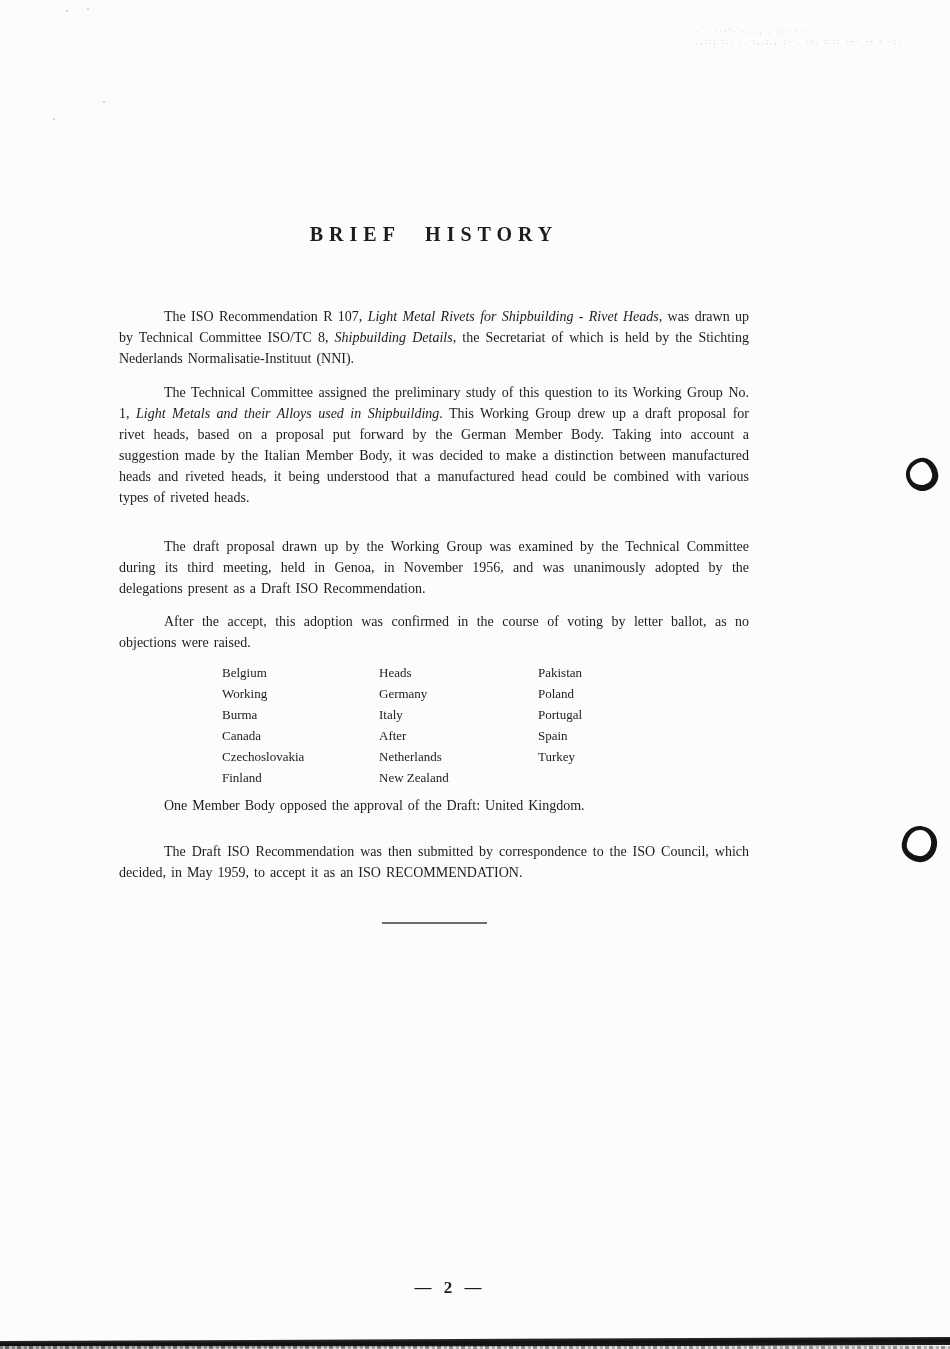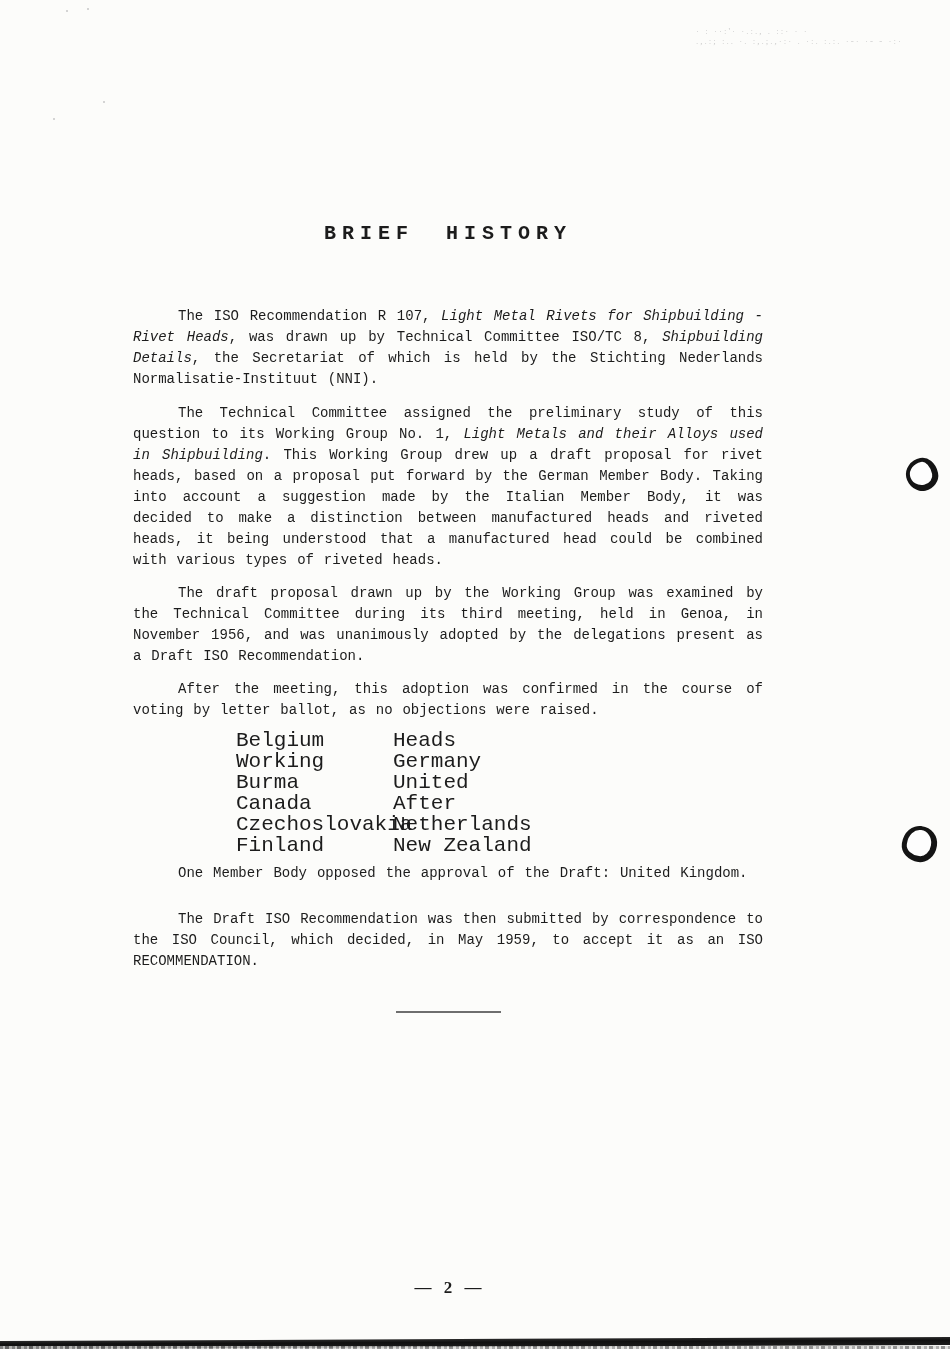--- a/index.html
+++ b/index.html
@@ -7,53 +7,52 @@
     position: relative;
     width: 950px;
     height: 1349px;
     background: #fcfcfa;
     overflow: hidden;
     font-family: "Liberation Serif", serif;
     color: #1c1c1c;
   }
   .content {
     position: absolute;
-    left: 133px;
+    left: 119px;
     top: 0;
     width: 630px;
-    font-family: Liberation Mono, monospace;
   }
   .doc-title {
     margin: 222px 0 0 0;
     text-align: center;
     font-size: 20px;
     font-weight: bold;
     letter-spacing: 6px;
     word-spacing: 14px;
     line-height: 24px;
   }
   .para {
     margin: 13px 0 0 0;
     font-size: 14px;
     line-height: 21px;
     text-align: justify;
     text-indent: 45px;
     word-spacing: 1.5px;
   }
   .para.first { margin-top: 60px; }
-  .para.p3 { margin-top: 12px; }
+  .para.p3 { margin-top: 28px; }
   .para.p4 { margin-top: 12px; }
   .para.p5 { margin-top: 10px; }
   .para.p6 { margin-top: 7px; }
   .para.p7 { margin-top: 25px; }
   .para em { font-style: italic; }
   .countries {
     margin: 9px 0 0 103px;
     display: flex;
-    font-size: 21px;
+    font-size: 13px;
     line-height: 21px;
   }
   .countries .col { width: 157px; }
   .countries .col.c2 { width: 159px; }
   .countries .col.c3 { width: auto; }
   .country { white-space: nowrap; }
   .divider {
     width: 105px;
     height: 2px;
     background: #6e6e6e;
@@ -143,39 +142,46 @@
   <div class="content">
 
     <h1 class="doc-title">BRIEF HISTORY</h1>
 
     <p class="para first"><span>The ISO Recommendation R 107, </span><em>Light Metal Rivets for Shipbuilding - Rivet Heads</em><span>, was drawn up by Technical Committee ISO/TC 8, </span><em>Shipbuilding Details</em><span>, the Secretariat of which is held by the Stichting Nederlands Normalisatie-Instituut (NNI).</span></p>
 
     <p class="para"><span>The Technical Committee assigned the preliminary study of this question to its Working Group No. 1, </span><em>Light Metals and their Alloys used in Shipbuilding</em><span>.  This Working Group drew up a draft proposal for rivet heads, based on a proposal put forward by the German Member Body.  Taking into account a suggestion made by the Italian Member Body, it was decided to make a distinction between manufactured heads and riveted heads, it being understood that a manufactured head could be combined with various types of riveted heads.</span></p>
 
     <p class="para p3">The draft proposal drawn up by the Working Group was examined by the Technical Committee during its third meeting, held in Genoa, in November 1956, and was unanimously adopted by the delegations present as a Draft ISO Recommendation.</p>
 
-    <p class="para p4">After the meeting, this adoption was confirmed in the course of voting by letter ballot, as no objections were raised.</p>
+    <p class="para p4">After the accept, this adoption was confirmed in the course of voting by letter ballot, as no objections were raised.</p>
 
 
     <div class="countries">
       <div class="col c1">
         <div class="country">Belgium</div>
         <div class="country">Working</div>
         <div class="country">Burma</div>
         <div class="country">Canada</div>
         <div class="country">Czechoslovakia</div>
         <div class="country">Finland</div>
       </div>
       <div class="col c2">
         <div class="country">Heads</div>
         <div class="country">Germany</div>
-        <div class="country">United</div>
+        <div class="country">Italy</div>
         <div class="country">After</div>
         <div class="country">Netherlands</div>
         <div class="country">New Zealand</div>
+      </div>
+      <div class="col c3">
+        <div class="country">Pakistan</div>
+        <div class="country">Poland</div>
+        <div class="country">Portugal</div>
+        <div class="country">Spain</div>
+        <div class="country">Turkey</div>
       </div>
     </div>
 
     <p class="para p6">One Member Body opposed the approval of the Draft: United Kingdom.</p>
 
     <p class="para p7">The Draft ISO Recommendation was then submitted by correspondence to the ISO Council, which decided, in May 1959, to accept it as an ISO RECOMMENDATION.</p>
 
     <div class="divider"></div>
 
   </div>

